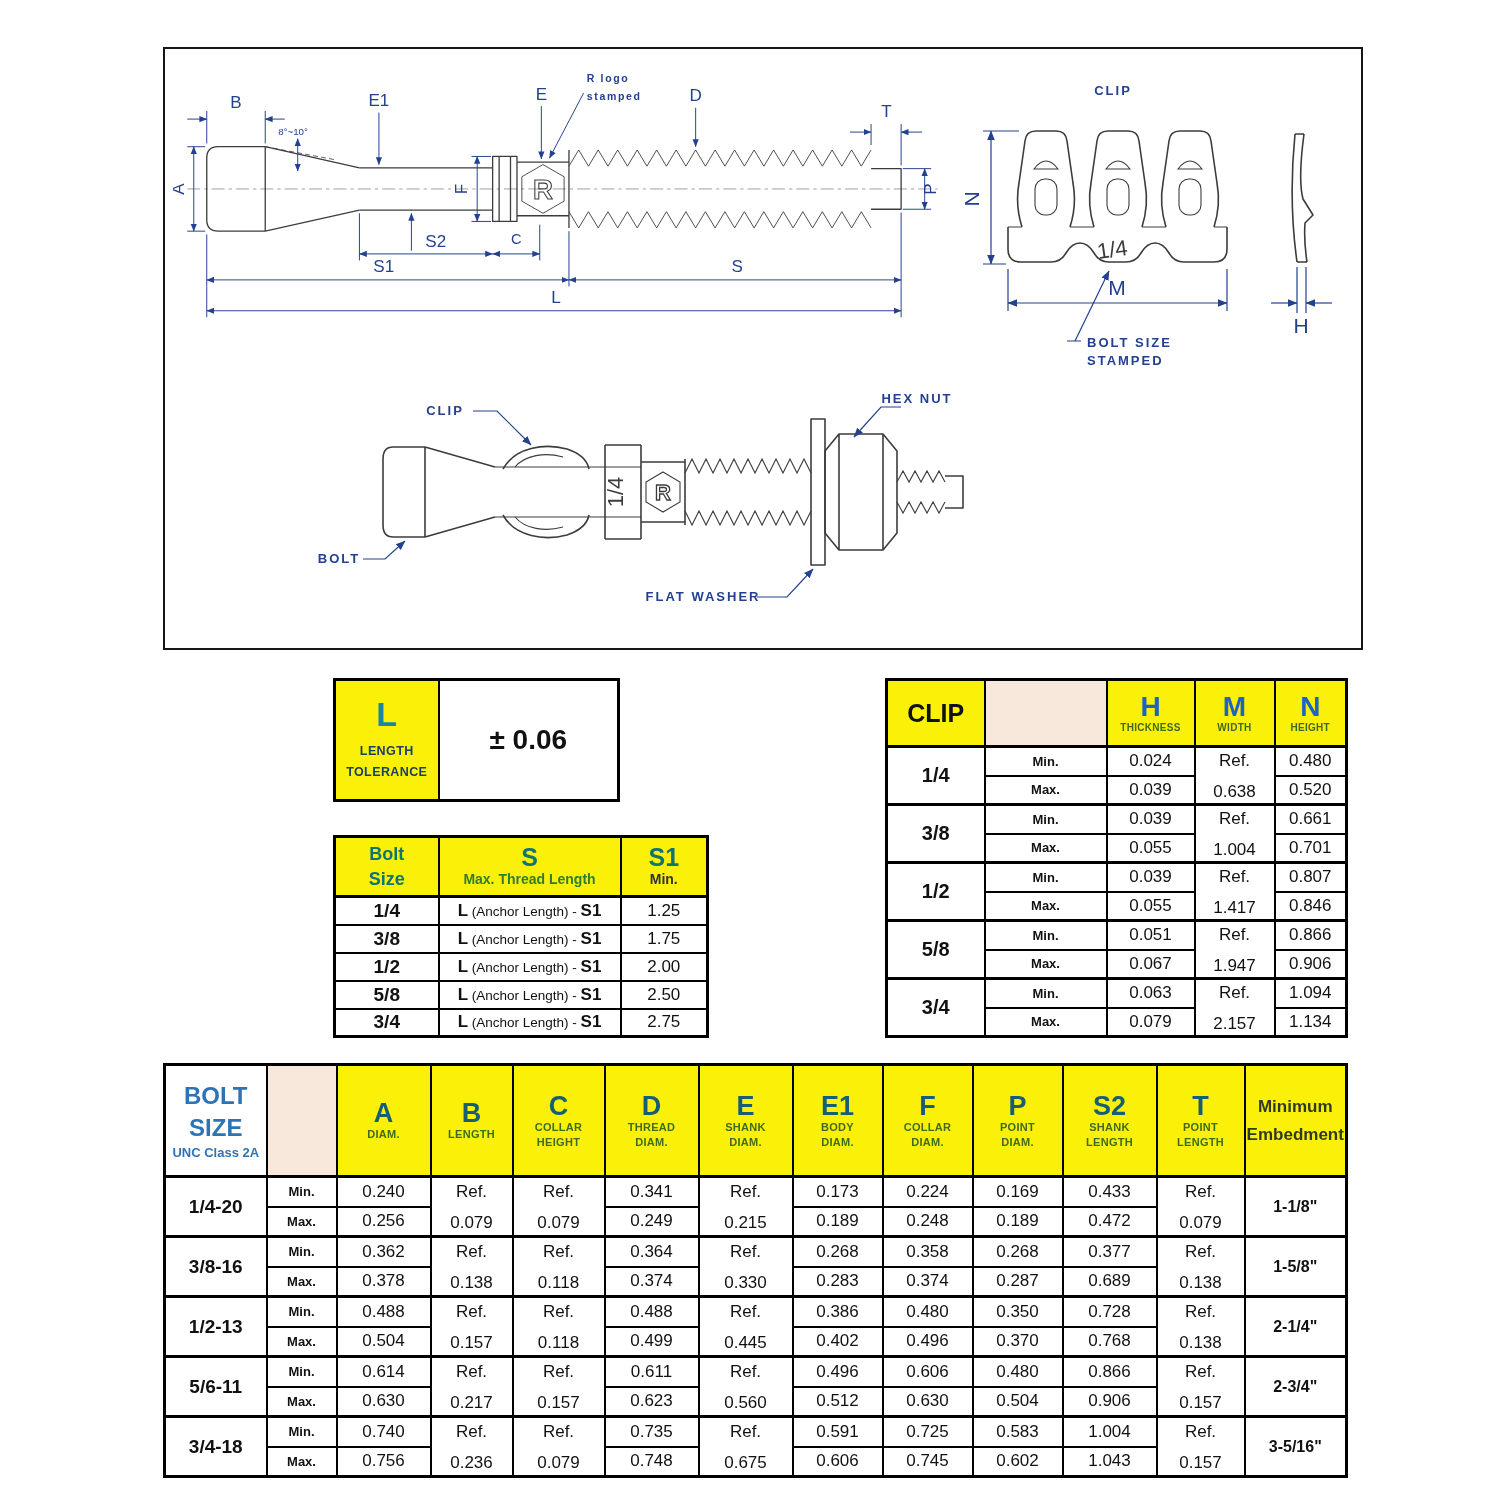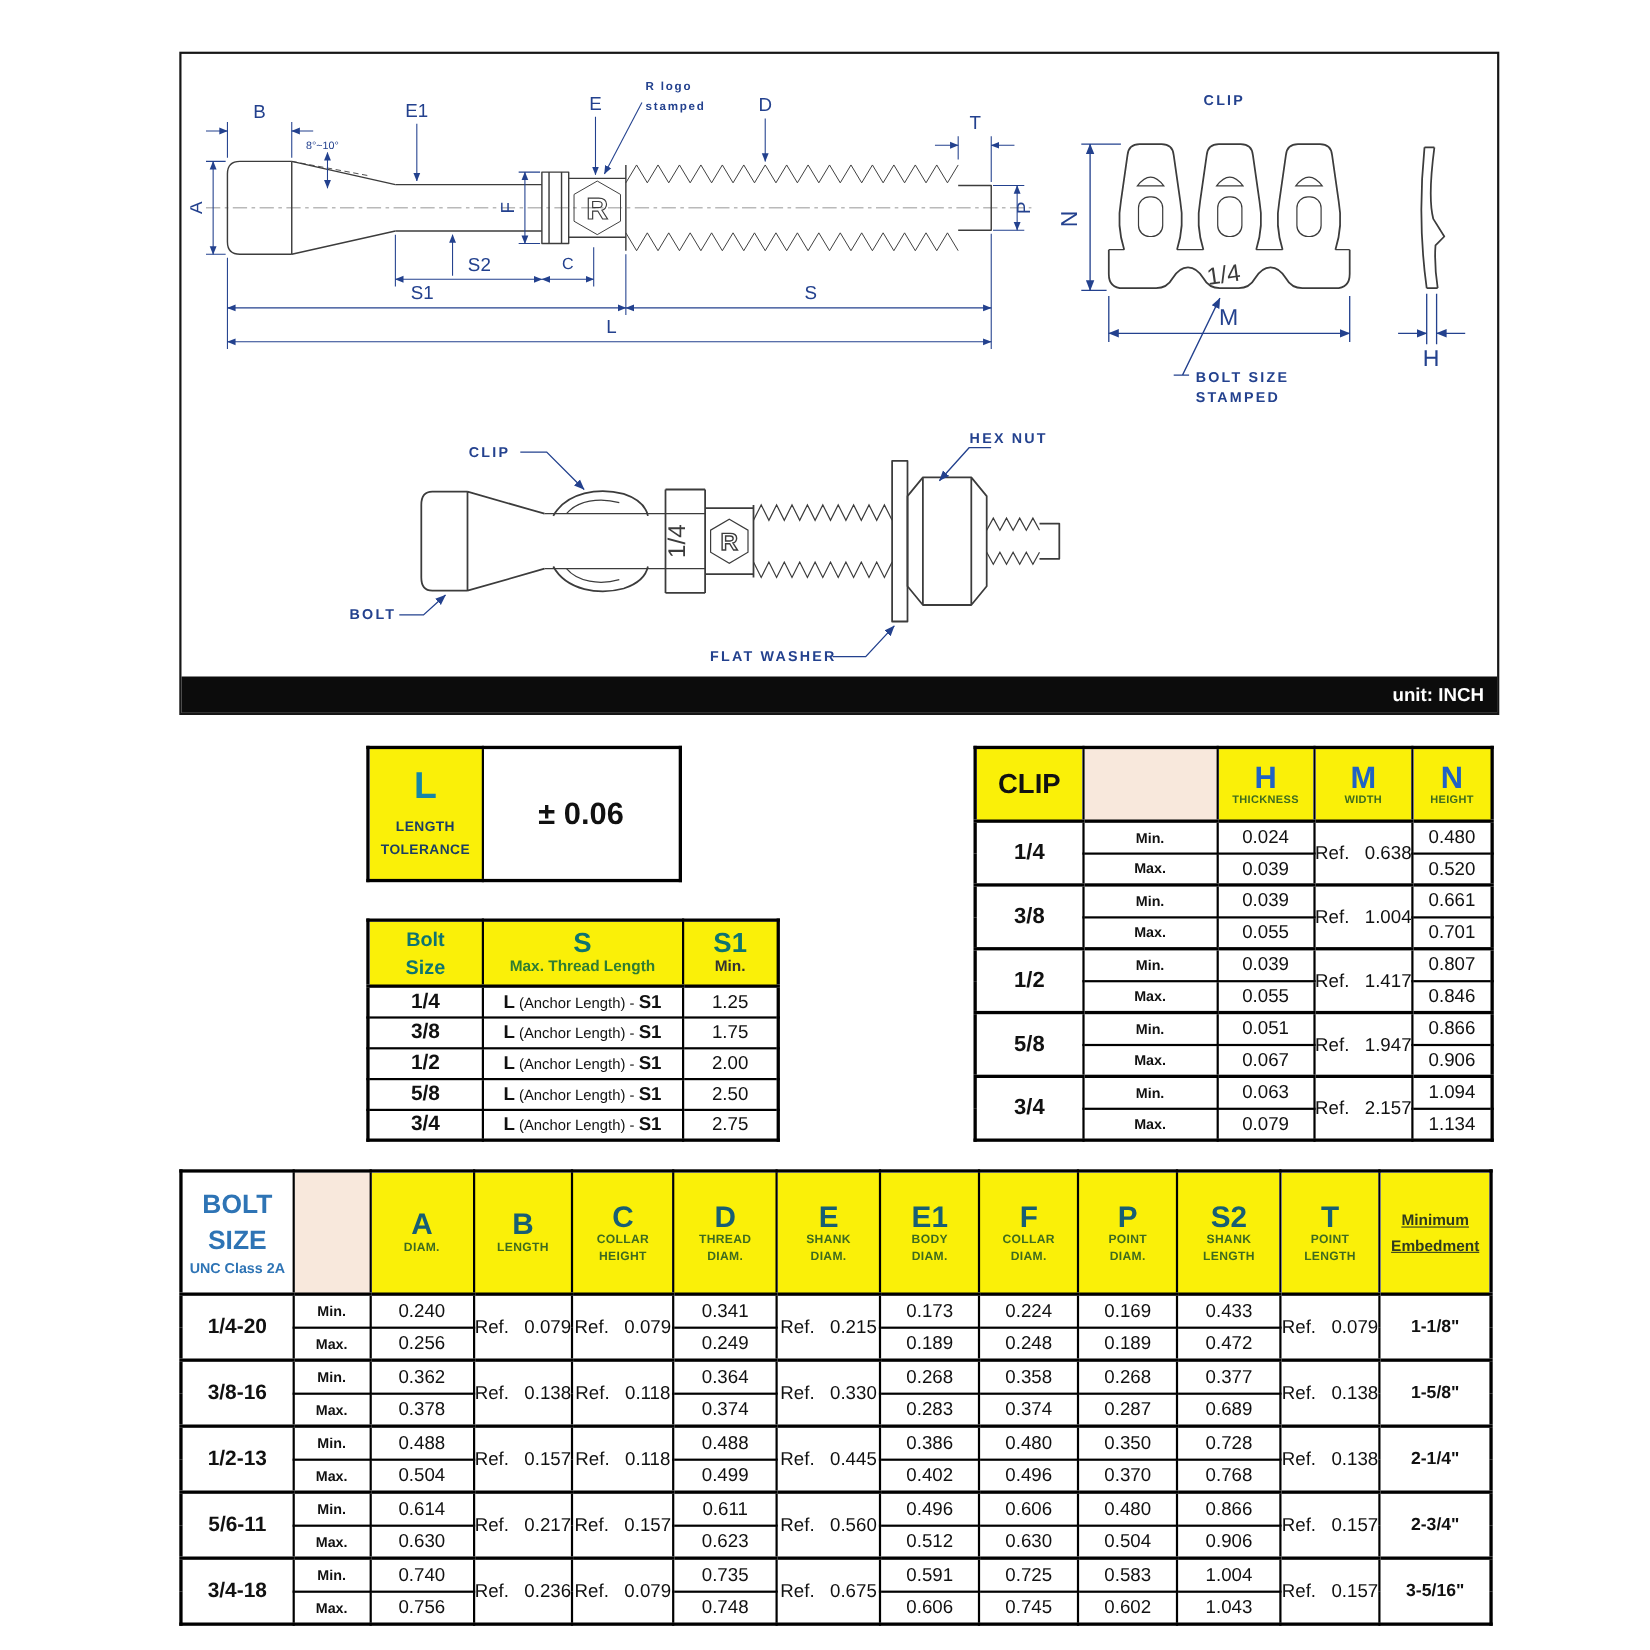--- a/index.html
+++ b/index.html
@@ -27,25 +27,25 @@
   tr.grp td{border-top:3px solid #000;}
   tr.hd td{border-bottom:3px solid #000;}
   .hw{display:flex;flex-direction:column;justify-content:space-between;align-items:center;height:100%;box-sizing:border-box;padding:8px 2px 7px;}
   .sym{font-weight:bold;font-size:27px;color:#175E74;line-height:1;}
   .symb{font-weight:bold;font-size:28px;color:#2062C4;line-height:1;}
   .cap{font-weight:bold;font-size:11px;color:#3E6B1F;letter-spacing:.3px;line-height:1.3;}
   .num{font-size:17px;}
   .mm{font-size:13px;font-weight:bold;}
   .size{font-size:19px;font-weight:bold;}
   .emb{font-weight:bold;font-size:16px;}
-  .dualwrap{display:flex;flex-direction:row;justify-content:center;gap:14px;}
+  .dualwrap{display:flex;flex-direction:column;justify-content:flex-end;gap:14px;}
   .dualwrap span{line-height:1;font-size:17px;}
   .bst{color:#2E74B5;font-weight:bold;font-size:24px;line-height:1.15;display:block;}
   .bsu{color:#2E74B5;font-weight:bold;font-size:13px;display:block;}
-  .embh{font-weight:bold;font-size:14px;color:#2F3A1E;line-height:1.6;text-decoration:underline;}
+  .embh{font-weight:bold;font-size:17px;color:#2F3A1E;line-height:1.6;}
   .clipttl{color:#175E74;font-weight:bold;font-size:25px;}
   .tt1{color:#0E7470;font-weight:bold;font-size:18px;line-height:1.35;display:block;}
   .tsym{color:#0E7470;font-weight:bold;font-size:25px;line-height:1;}
   .tcap{color:#2F7D32;font-weight:bold;font-size:14px;}
   .tmin{color:#333;font-weight:bold;font-size:14px;}
   .fb{font-weight:bold;font-size:17px;}
   .fn{font-size:13.5px;}
   .tolsym{color:#1586A8;font-weight:bold;font-size:34px;line-height:1;display:block;margin-bottom:10px;}
   .tolcap{color:#1B3E63;font-weight:bold;font-size:12.5px;letter-spacing:.4px;line-height:1.7;display:block;}
   .tolval{font-weight:bold;font-size:28px;}
@@ -200,23 +200,20 @@
         <path class="dl" d="M168,32 H192 L226,66" marker-end="url(#a3)"></path>
         <text class="nt" x="612" y="24" text-anchor="middle">HEX NUT</text>
         <path class="dl" d="M596,28 H576 L549,58" marker-end="url(#a3)"></path>
         <text class="nt" x="34" y="184" text-anchor="middle">BOLT</text>
         <path class="dl" d="M58,180 H80 L100,162" marker-end="url(#a3)"></path>
         <text class="nt" x="398" y="222" text-anchor="middle">FLAT WASHER</text>
         <path class="dl" d="M452,218 H482 L508,190" marker-end="url(#a3)"></path>
       </g>
     </svg>
 
-    <div class="unitbar">
-      <span>unit: INCH</span>
-    </div>
   </div>
 
   <table class="sheet tol-t" style="left:333px;top:678px;">
     <colgroup>
         <col style="width:104px">
         <col style="width:180px">
       </colgroup>
     <tbody>
         <tr>
       <td class="yh">

